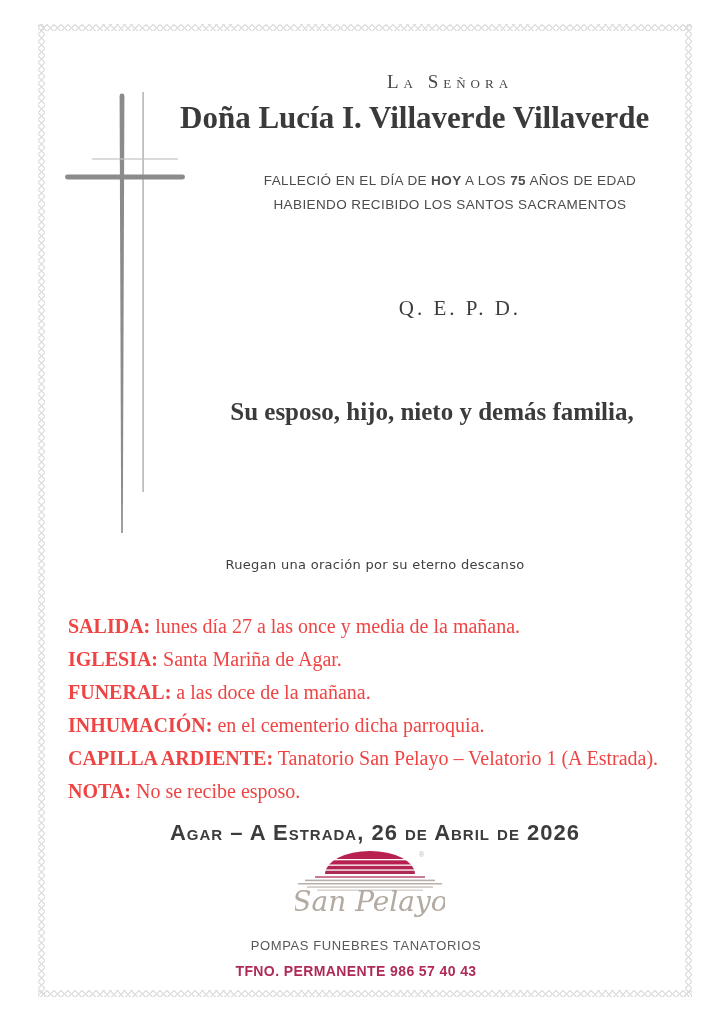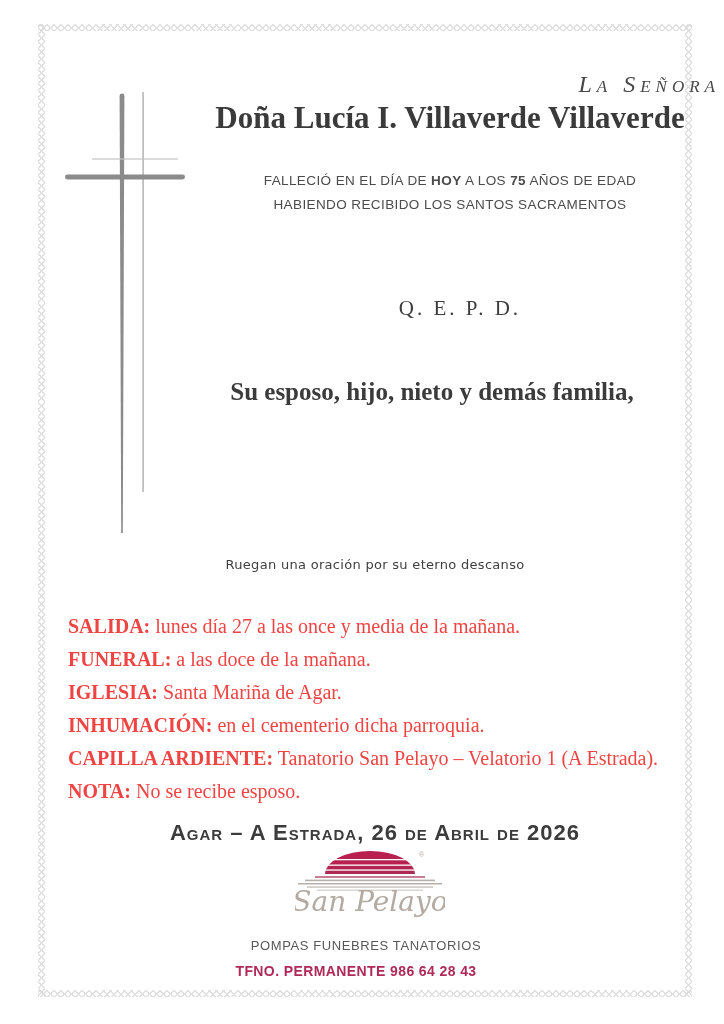--- a/index.html
+++ b/index.html
@@ -14,31 +14,31 @@
       repeating-linear-gradient(45deg,#dadada 0 1.4px,rgba(255,255,255,0) 1.4px 5px),
       repeating-linear-gradient(-45deg,#dadada 0 1.4px,rgba(255,255,255,0) 1.4px 5px);
     opacity:.8;}
   .edge.top{left:0;right:0;top:0;height:7px;}
   .edge.bottom{left:0;right:0;bottom:0;height:7px;}
   .edge.left{top:0;bottom:0;left:0;width:7px;}
   .edge.right{top:0;bottom:0;right:0;width:7px;}
 
   .cross{position:absolute;left:58px;top:84px;}
 
-  .title-prefix{position:absolute;top:71px;left:180px;width:540px;text-align:right;
-    font-variant:small-caps;font-size:24px;letter-spacing:5px;color:#474747;font-style:italic;}
-  .name{position:absolute;top:100px;left:180px;width:540px;text-align:center;margin:0;
+  .title-prefix{position:absolute;top:71px;left:180px;width:540px;text-align:center;
+    font-variant:small-caps;font-size:19px;letter-spacing:5px;color:#474747;}
+  .name{position:absolute;top:100px;left:180px;width:540px;margin:0;
     font-size:31px;font-weight:600;color:#3a3a3a;white-space:nowrap;}
   .info{position:absolute;top:173px;left:180px;width:540px;text-align:center;
     font-family:"Liberation Sans", sans-serif;font-size:13.5px;color:#4b4b4b;}
   .info-line{margin-bottom:9px;letter-spacing:.4px;line-height:15px;}
   .b{font-weight:bold;}
   .qepd{position:absolute;top:296px;left:190px;width:540px;text-align:center;
     font-size:21px;letter-spacing:3px;color:#3d3d3d;}
-  .family{position:absolute;top:378px;left:140px;right:0;text-align:center;
+  .family{position:absolute;top:398px;left:140px;right:0;text-align:center;
     font-size:25px;font-weight:bold;color:#3b3b3b;white-space:nowrap;}
   .prayer{position:absolute;top:557px;left:26px;right:0;text-align:center;
     font-family:"DejaVu Sans", sans-serif;font-size:13px;color:#3f3f3f;letter-spacing:.3px;}
   .details{position:absolute;left:68px;top:613px;width:620px;font-size:20px;color:#ef4444;}
   .detail-row{height:33px;line-height:26px;white-space:nowrap;}
   .detail-row .label{font-weight:bold;}
   .dateline{position:absolute;top:820px;left:26px;right:0;text-align:center;
     font-family:"Liberation Sans", sans-serif;font-variant:small-caps;font-weight:600;
     font-size:22px;letter-spacing:1px;color:#3c3c3c;}
   .logo{position:absolute;left:295px;top:846px;width:150px;height:82px;}
@@ -77,22 +77,22 @@
 </div>
 
 <div class="qepd">Q. E. P. D.</div>
 
 <div class="family">Su esposo, hijo, nieto y demás familia,</div>
 
 <div class="prayer">Ruegan una oración por su eterno descanso</div>
 
 <div class="details">
   <div class="detail-row"><span class="label">SALIDA:</span> <span>lunes día 27 a las once y media de la mañana.</span></div>
+  <div class="detail-row"><span class="label">IGLESIA:</span> <span>Santa Mariña de Agar.</span></div>
   <div class="detail-row"><span class="label">FUNERAL:</span> <span>a las doce de la mañana.</span></div>
-  <div class="detail-row"><span class="label">IGLESIA:</span> <span>Santa Mariña de Agar.</span></div>
   <div class="detail-row"><span class="label">INHUMACIÓN:</span> <span>en el cementerio dicha parroquia.</span></div>
   <div class="detail-row"><span class="label">CAPILLA ARDIENTE:</span> <span>Tanatorio San Pelayo – Velatorio 1 (A Estrada).</span></div>
   <div class="detail-row"><span class="label">NOTA:</span> <span>No se recibe esposo.</span></div>
 </div>
 
 <div class="dateline">Agar – A Estrada, 26 de Abril de 2026</div>
 
 <div class="logo">
   <svg width="150" height="82" viewBox="0 0 150 82" aria-hidden="true">
     <defs>
@@ -111,13 +111,13 @@
     <rect x="3" y="37" width="144" height="1.5" fill="#b7b0aa"></rect>
     <rect x="12" y="40.4" width="126" height="1.3" fill="#c2bbb5"></rect>
     <rect x="22" y="43.6" width="106" height="1.1" fill="#ccc5bf"></rect>
     <text x="124" y="11" font-size="7" fill="#b9b2ac" font-family="Liberation Sans, sans-serif">®</text>
     <text x="75" y="65" text-anchor="middle" font-size="28" font-style="italic" fill="#b3aaa2" font-family="DejaVu Serif, serif">San Pelayo</text>
   </svg>
 </div>
 
 <div class="pompas">POMPAS FUNEBRES TANATORIOS</div>
 
-<div class="tfno">TFNO. PERMANENTE 986 64 28 43</div>
+<div class="tfno">TFNO. PERMANENTE 986 57 40 43</div>
 
 </body></html>

